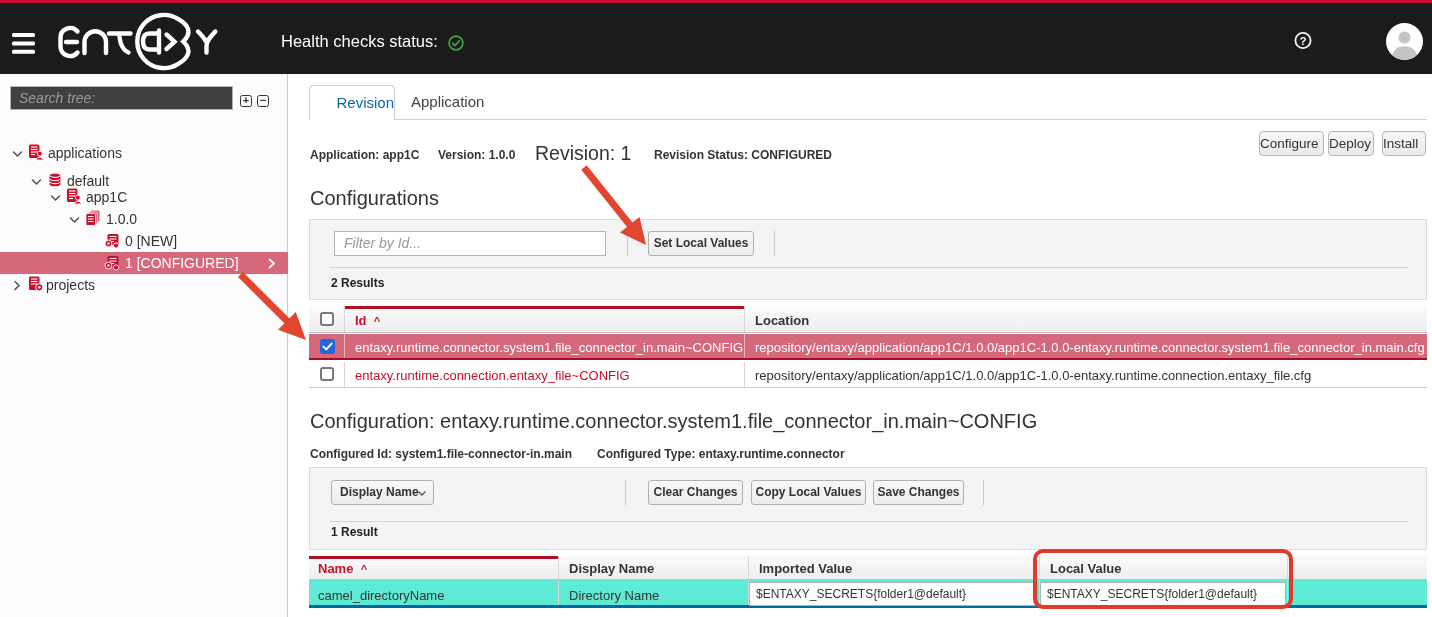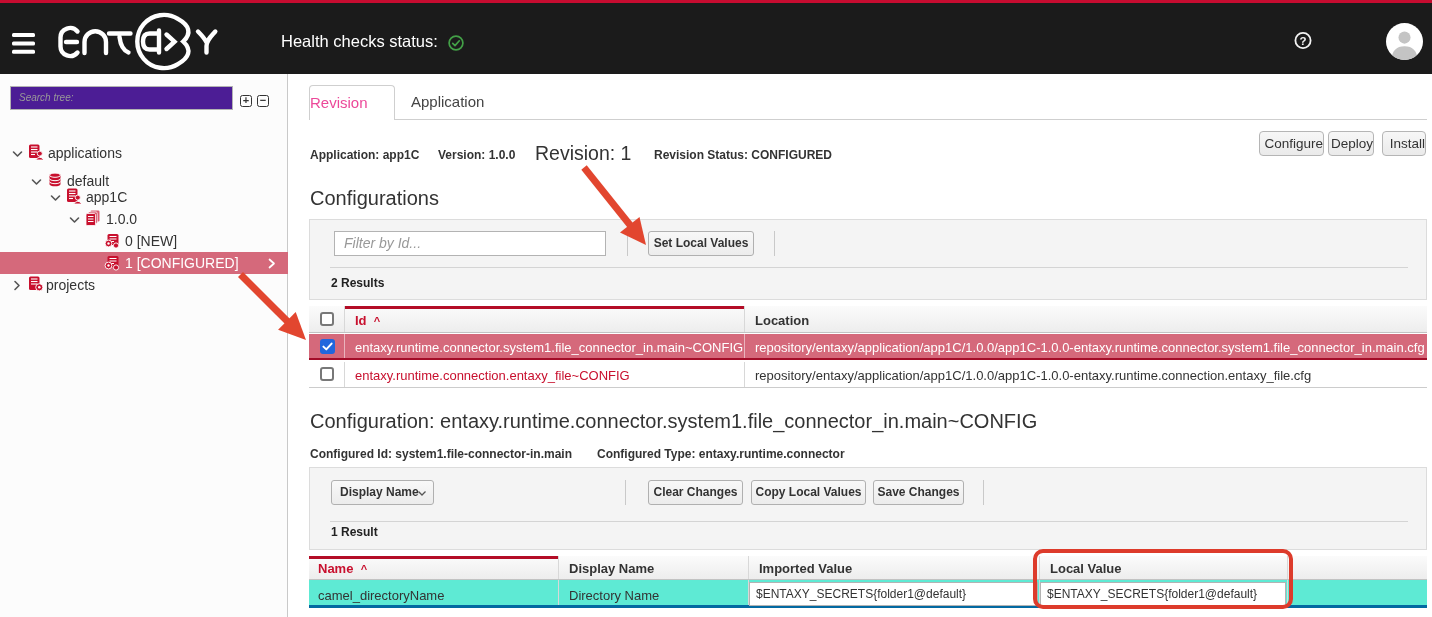--- a/index.html
+++ b/index.html
@@ -5,37 +5,37 @@
 * { margin:0; padding:0; box-sizing:border-box; }
 html,body { width:1432px; height:617px; overflow:hidden; background:#fff;
   font-family:"Liberation Sans", sans-serif; }
 #page { position:relative; width:1425px; height:617px; }
 .abs { position:absolute; }
 
 #hdr { position:absolute; left:0; top:0; width:1432px; height:74px; background:#1b1b1b; border-top:3px solid #c60c30; }
 #hc-txt { position:absolute; left:281px; top:29px; color:#fff; font-size:16.5px; }
 
 #side { position:absolute; left:0; top:74px; width:288px; height:543px; background:#fcfcfc; border-right:1px solid #c9c9c9; }
-#search { position:absolute; left:10px; top:12px; width:223px; height:24px; border:1px solid #b3b3b3; background:#4c1d95;
-  font-style:italic; color:#999; font-size:10px; padding-left:8px; line-height:22px; }
+#search { position:absolute; left:10px; top:12px; width:223px; height:24px; border:1px solid #b3b3b3; background:#404040;
+  font-style:italic; color:#999; font-size:14px; padding-left:8px; line-height:22px; }
 .sq { position:absolute; top:21px; width:12px; height:12px; border:1.3px solid #333; border-radius:2.5px; }
 .sq span { position:absolute; left:0; right:0; top:0; bottom:0; color:#333; font-size:11px; line-height:9px; text-align:center; font-weight:bold;}
 .trow { position:absolute; height:22px; width:288px; font-size:14px; color:#333; }
 .trow .lbl { position:absolute; top:3px; white-space:nowrap; }
 .sel { background:#d5697b; color:#fff; }
 
 .hline { position:absolute; background:#d4d4d4; height:1px; }
 .vline { position:absolute; background:#c9c9c9; width:1px; }
 #tabline { position:absolute; left:309px; top:119px; width:1118px; height:1px; background:#cfcfcf; }
 #tab1 { position:absolute; left:309px; top:85px; width:86px; height:35px; background:#fff;
   border:1px solid #cfcfcf; border-bottom:none; border-radius:4px 4px 0 0;
-  color:#ec4899; font-size:15px; text-align:left; line-height:33px; z-index:2; }
+  color:#0369a1; font-size:15px; text-align:right; line-height:33px; z-index:2; }
 #tab2 { position:absolute; left:411px; top:85px; color:#444; font-size:15px; line-height:33px; }
 .btn { position:absolute; height:25px; background:linear-gradient(#f7f7f7,#eaeaea); border:1px solid #b5b5b5;
-  border-radius:4px; color:#333; font-size:13.5px; text-align:right; }
+  border-radius:4px; color:#333; font-size:13.5px; text-align:left; }
 .info { position:absolute; top:148px; font-size:12px; font-weight:bold; color:#333; }
 .h2t { position:absolute; font-size:20px; color:#333; white-space:nowrap; }
 .panel { position:absolute; left:309px; width:1118px; background:#f4f4f4; border:1px solid #dcdcdc; }
 .input { position:absolute; background:#fff; border:1px solid #b3b3b3; font-size:14px; color:#999;
   font-style:italic; padding-left:9px; }
 .pbtn { position:absolute; height:25px; background:linear-gradient(#f8f8f8,#ececec); border:1px solid #b0b0b0;
   border-radius:3px; color:#333; font-size:12px; font-weight:bold; text-align:center; line-height:23px; white-space:nowrap; }
 .res { position:absolute; font-size:12px; font-weight:bold; color:#222; }
 
 .thead { position:absolute; background:linear-gradient(#fbfbfb,#ededed); border-bottom:1px solid #c2c2c2; }

